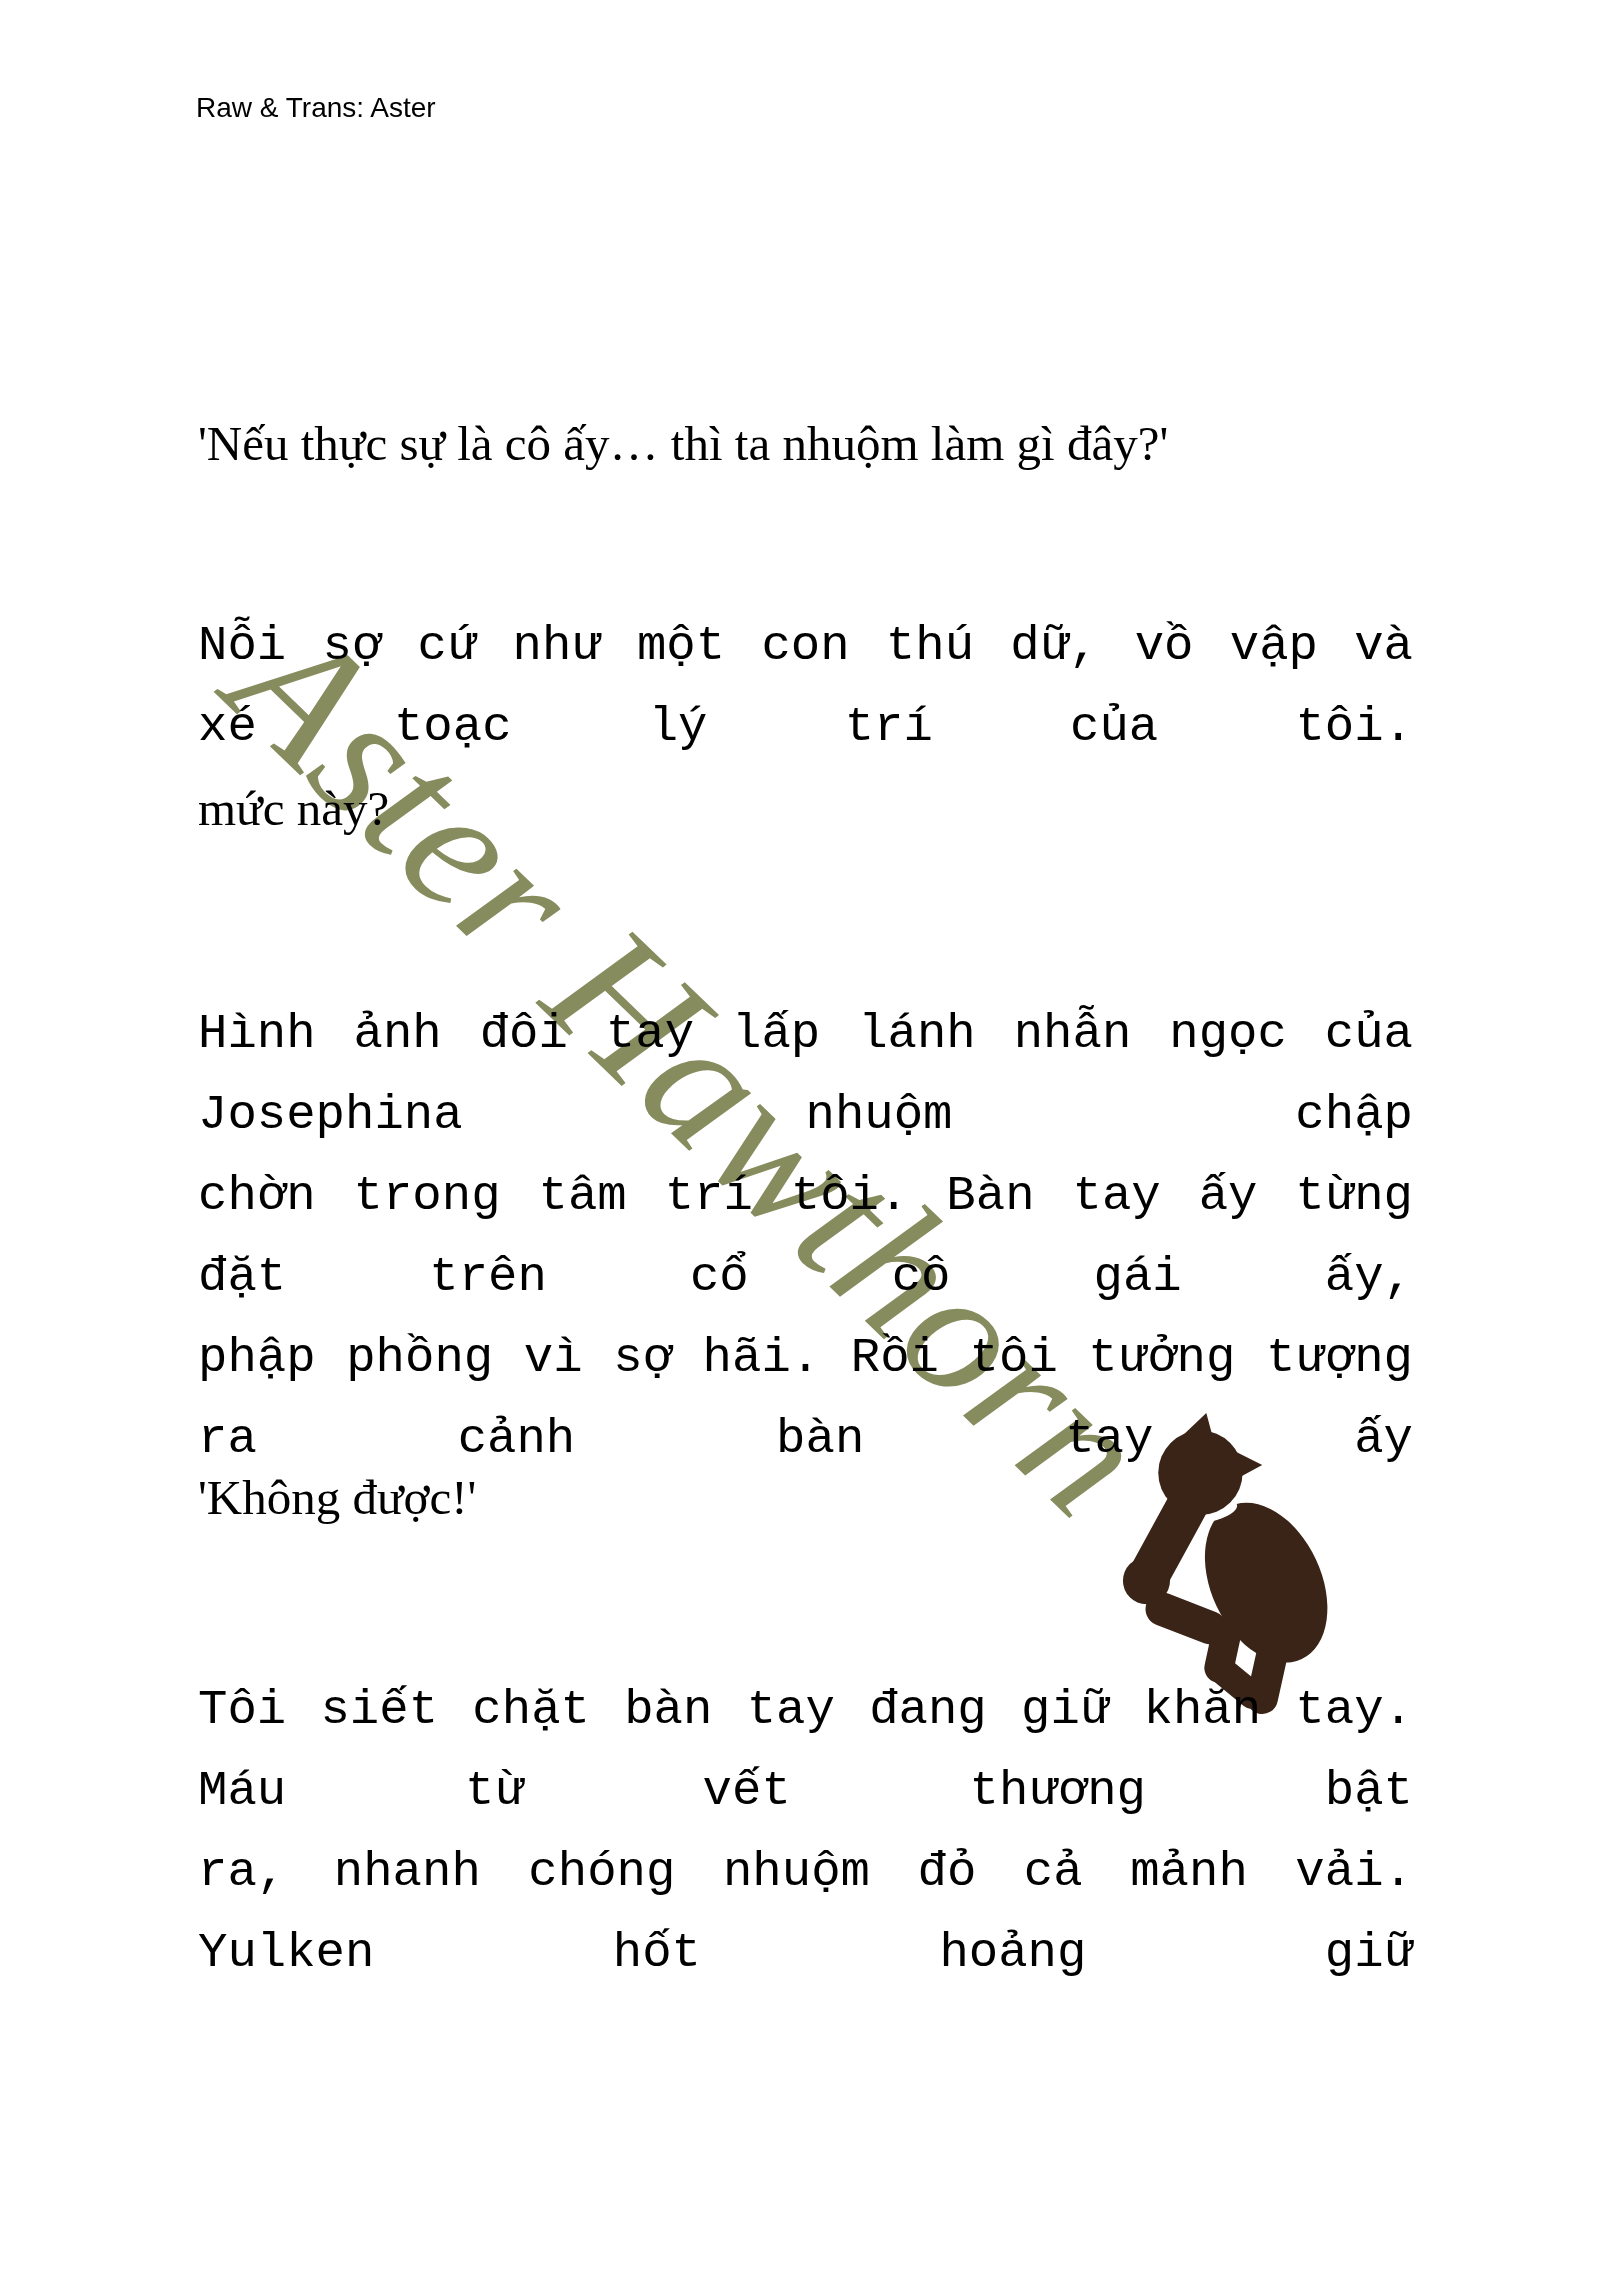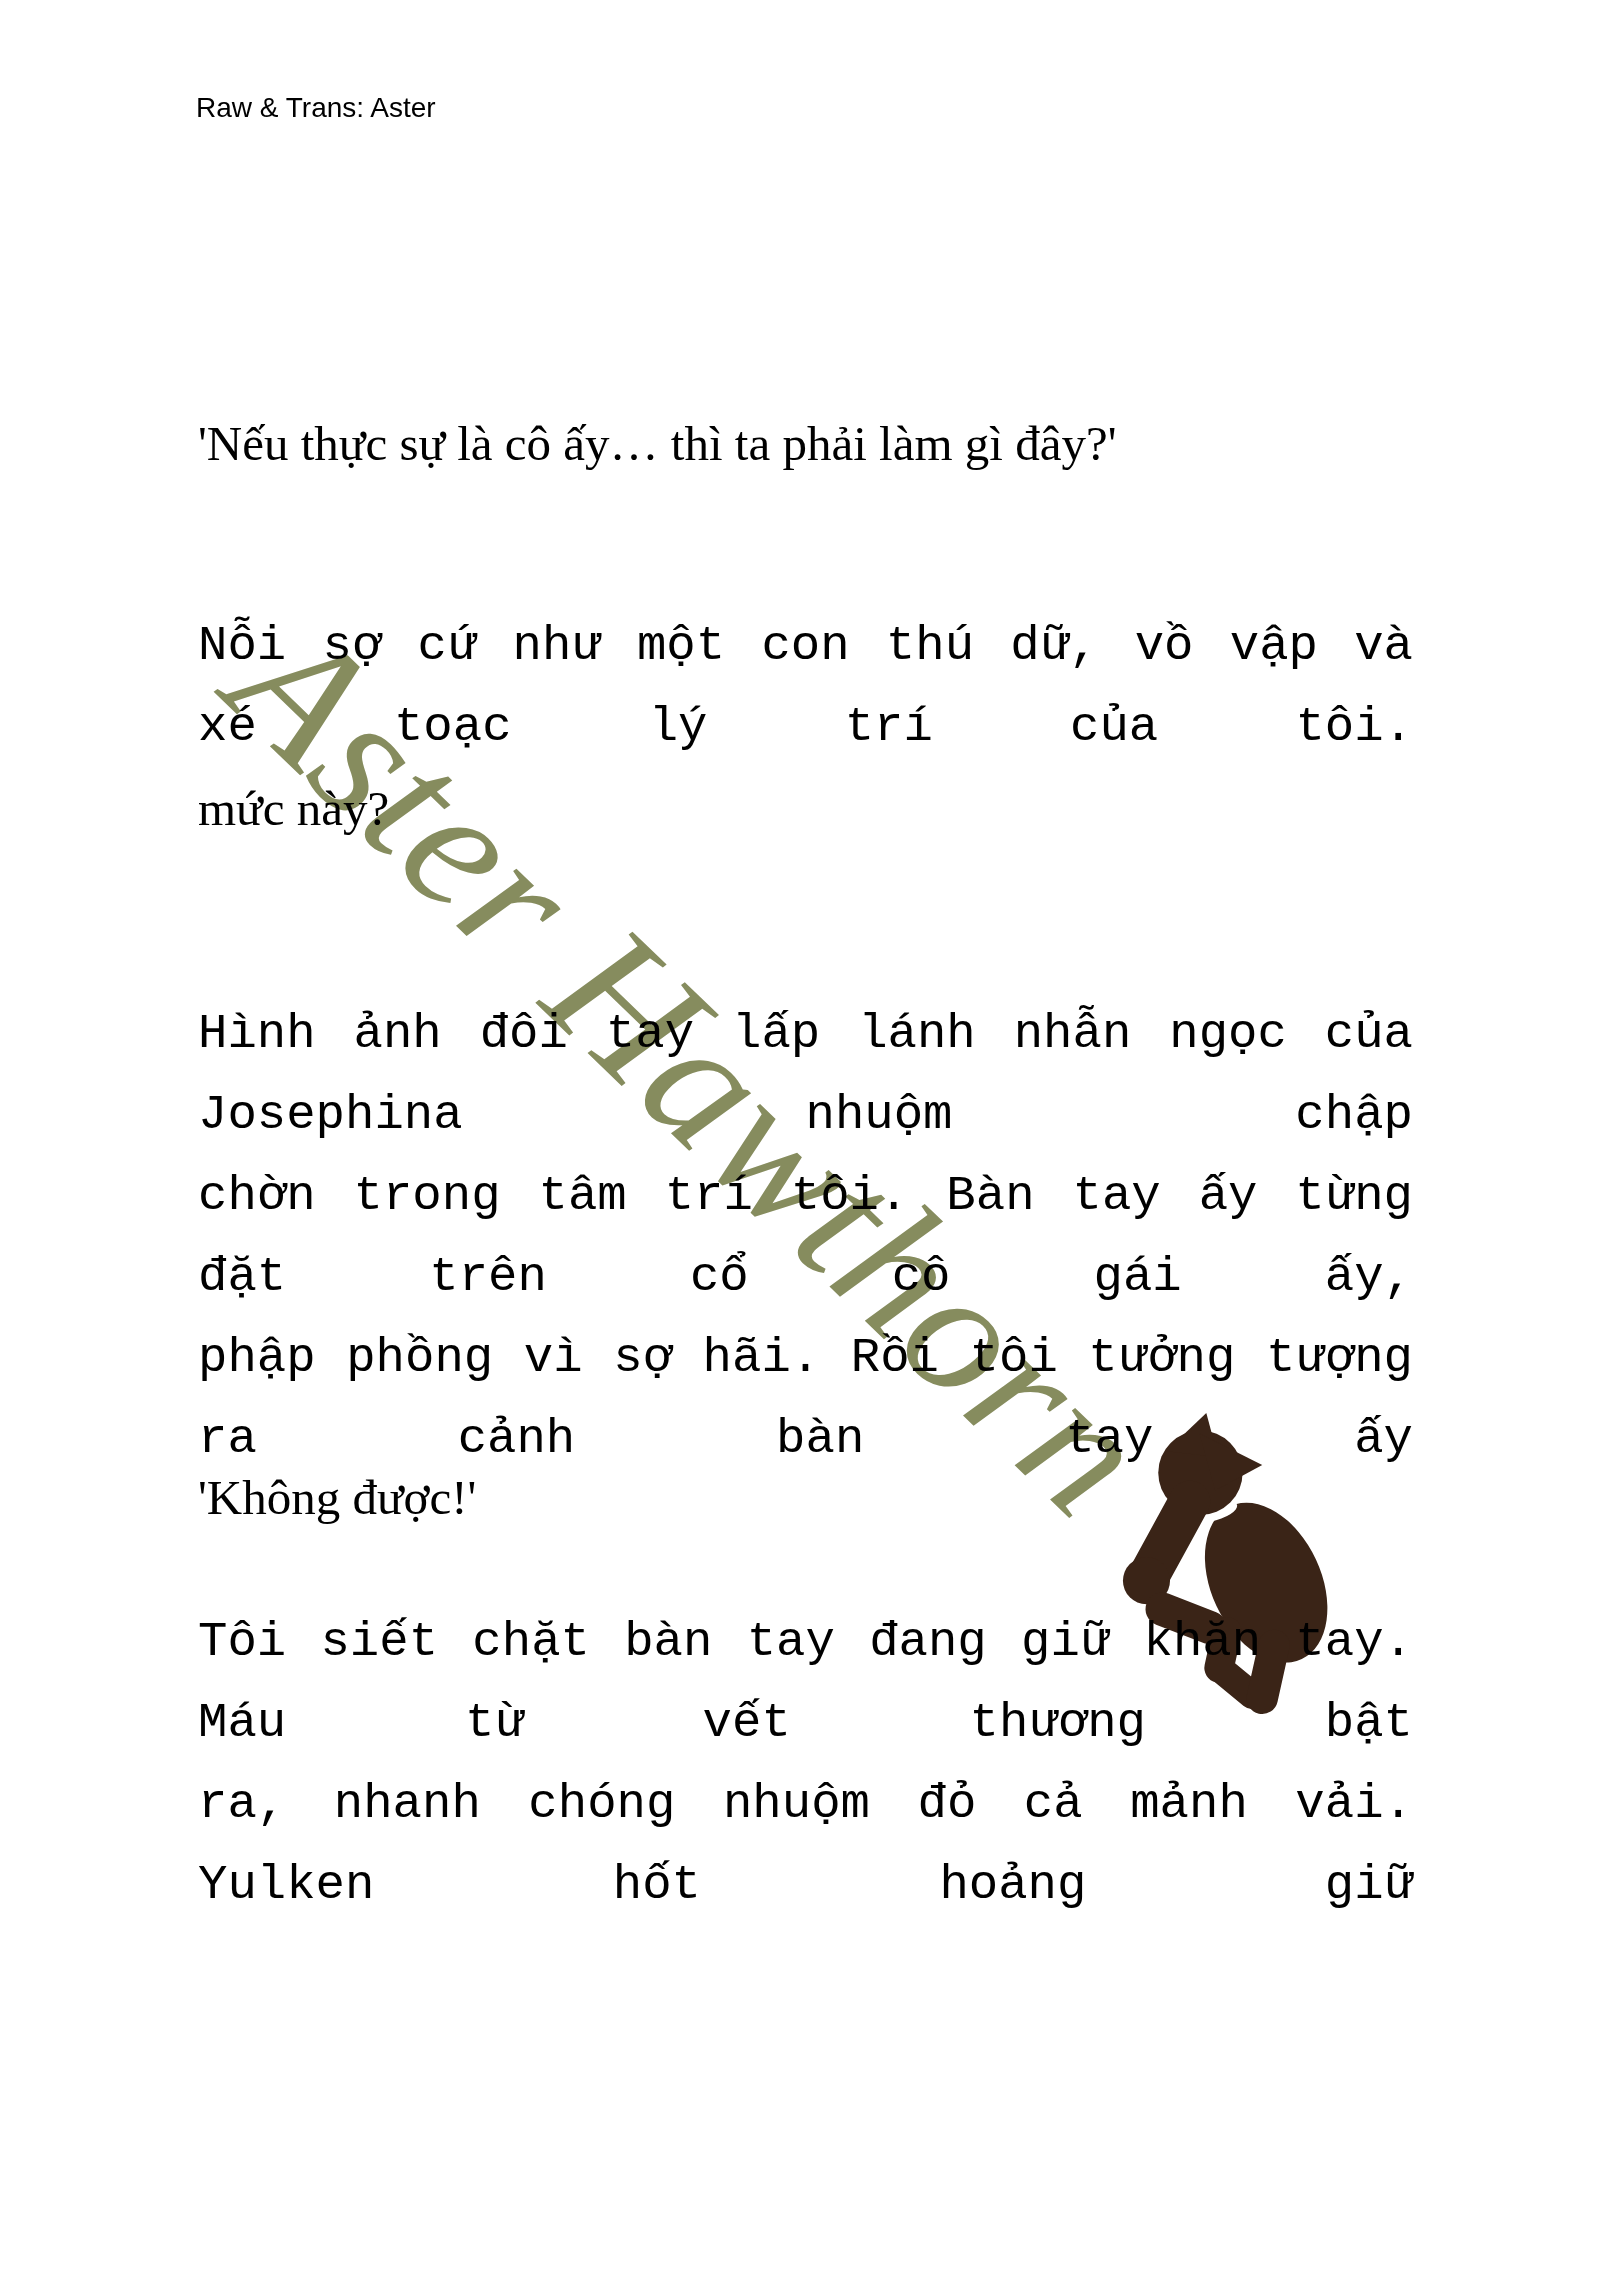--- a/index.html
+++ b/index.html
@@ -27,21 +27,21 @@
   .cat-stroke { stroke:currentColor; fill:none; }
   .bodytext {
     position:absolute; left:198px; top:0; width:1215px;
     font-size:49px; line-height:81px; z-index:3;
   }
   .para { position:absolute; left:0; right:0; }
   .p1 { top:403px; }
   .p2 { top:606px; }
   .p3 { top:994px; }
   .p4 { top:1457px; }
-  .p5 { top:1602px; }
+  .p5 { top:1670px; }
   .line { display:block; }
   .line.j { text-align:justify; text-align-last:justify;font-family:Liberation Mono, monospace; }
   .line.last { white-space:nowrap; }
 </style>
 </head>
 <body>
 
 <div class="page">
 
   <div class="header">Raw &amp; Trans: Aster</div>
@@ -68,21 +68,21 @@
       <line class="cat-stroke" x1="112" y1="228" x2="104" y2="265" stroke-width="30" stroke-linecap="round"></line>
       <line class="cat-stroke" x1="104" y1="265" x2="138" y2="293" stroke-width="28" stroke-linecap="round"></line>
 
       <line class="cat-stroke" x1="160" y1="242" x2="148" y2="296" stroke-width="32" stroke-linecap="round"></line>
     </g>
   </svg>
 
   <div class="bodytext">
 
     <div class="para p1">
-      <span class="line last">'Nếu thực sự là cô ấy… thì ta phải làm gì đây?'</span>
+      <span class="line last">'Nếu thực sự là cô ấy… thì ta nhuộm làm gì đây?'</span>
     </div>
 
     <div class="para p2">
       <span class="line j">Nỗi sợ cứ như một con thú dữ, vồ vập và xé toạc lý trí của tôi.</span>
       <span class="line last">mức này?</span>
     </div>
 
     <div class="para p3">
       <span class="line j">Hình ảnh đôi tay lấp lánh nhẫn ngọc của Josephina nhuộm chập</span>
       <span class="line j">chờn trong tâm trí tôi. Bàn tay ấy từng đặt trên cổ cô gái ấy,</span>

